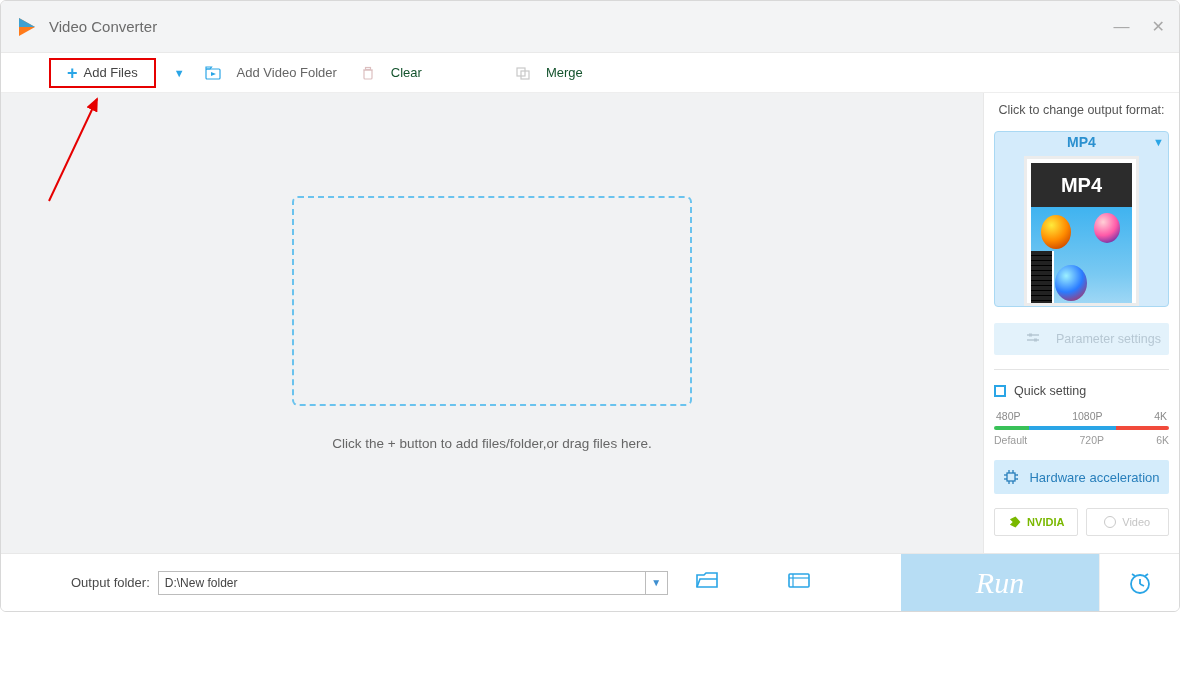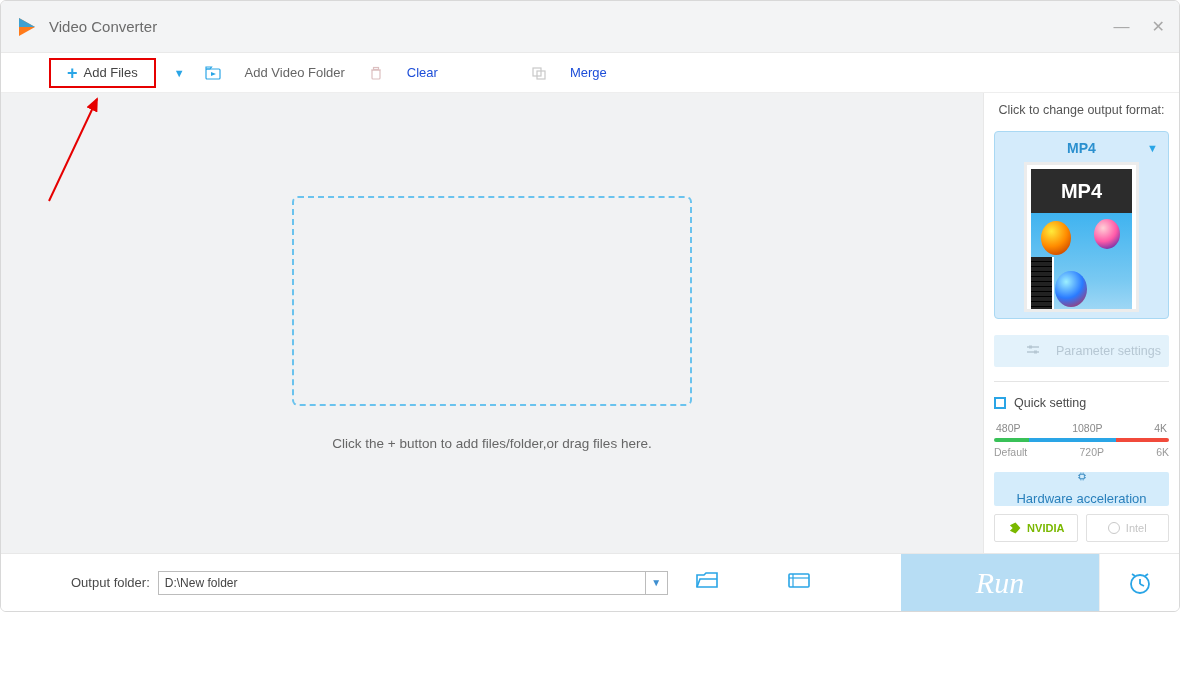--- a/index.html
+++ b/index.html
@@ -34,22 +34,22 @@
 
   
   .toolbar {
     height: 40px;
     display:flex;
     align-items:center;
     border-bottom: 1px solid #eee;
     padding: 0 8px;
     background:#fff;
   }
-  .tb-item { display:flex; align-items:center; gap:24px; padding:0 12px; height:100%; color:#656565; }
-  .tb-item.disabled { color:#1d4ed8; }
+  .tb-item { display:flex; align-items:center; gap:16px; padding:0 12px; height:100%; color:#656565; }
+  .tb-item.disabled { color:#14532d; }
   .tb-item .ico { font-size:14px; }
   .add-files-btn {
     border:2px solid #e60000;
     padding:4px 16px;
     display:flex; align-items:center; gap:6px;
     color:#444;
     margin-left:40px;
     margin-right: 4px;
   }
   .add-files-btn .plus { color:#2aa5e6; font-size:18px; font-weight:bold; line-height:1; }
@@ -94,21 +94,20 @@
     padding:10px 10px 6px 10px;
     display:flex;
     flex-direction:column;
     gap:8px;
   }
   .rp-caption { font-size:12.5px; color:#555; text-align:center; margin-bottom:6px; }
   .format-card {
     border:1px solid #a9d8f3;
     background:#d4ebfb;
     border-radius:4px;
-    padding:6px;
     display:flex; flex-direction:column; align-items:center;
     position:relative;
   }
   .format-card-header { display:flex; align-items:center; justify-content:center; width:100%; position:relative; padding:2px 0 6px; }
   .format-card-header .fmt { color:#2b90cf; font-weight:bold; font-size:14px; }
   .format-card-header .chev { color:#2aa5e6; position:absolute; right:4px; font-size:11px; }
   .format-thumb {
     width:115px; height:150px; background:#fff; border:3px solid #ececec;
     display:flex; flex-direction:column; align-items:center; padding:4px 4px 0;
   }
@@ -143,23 +142,22 @@
   .slider-labels { display:flex; justify-content:space-between; font-size:10.5px; color:#8a8a8a; }
   .slider-labels.top { padding:0 2px; }
   .slider-bar { height:4px; margin:4px 0; background:linear-gradient(to right, #39c158 0 20%, #2aa5e6 20% 70%, #f14a3b 70% 100%); border-radius:2px; position:relative;}
   .slider-labels.bottom { font-size:10.5px; color:#9a9a9a;text-align:right; }
   .hw-btn {
     background:#d4ecfb; color:#287fbb;
     height:34px; border:none; border-radius:2px;
     display:flex; align-items:center; justify-content:center; gap:10px;
     font-size:13px;
     margin-top:6px;
-    flex-direction:column;
-  }
-  .gpu-row { display:flex; gap:8px; }
+  }
+  .gpu-row { display:flex; gap:8px; margin-top:6px; }
   .gpu-chip {
     flex:1; border:1px solid #e0e0e0; border-radius:2px; height:28px;
     display:flex; align-items:center; justify-content:center; gap:6px;
     font-size:11px;
   }
   .gpu-nvidia-icon { width:14px; height:14px; background:#7ab800;
     clip-path: polygon(20% 30%, 60% 10%, 95% 50%, 60% 90%, 20% 70%, 40% 50%); }
   .gpu-intel-icon { width:12px; height:12px; border:1.5px solid #c9c9c9; border-radius:50%; }
   .gpu-nvidia .txt { color:#7ab800; font-weight:bold; }
   .gpu-intel .txt { color:#c5c5c5; }
@@ -337,21 +335,21 @@
         <span>Hardware acceleration</span>
       </button>
 
       <div class="gpu-row">
         <div class="gpu-chip gpu-nvidia">
           <span class="gpu-nvidia-icon"></span>
           <span class="txt">NVIDIA</span>
         </div>
         <div class="gpu-chip gpu-intel">
           <span class="gpu-intel-icon"></span>
-          <span class="txt">Intel</span>
+          <span class="txt">Video</span>
         </div>
       </div>
     </div>
   </div>
 
   <div class="bottombar">
     <span class="out-label">Output folder:</span>
     <div class="out-field">
       <input class="out-input" value="D:\New folder" style="">
       <div class="out-drop">▼</div>

